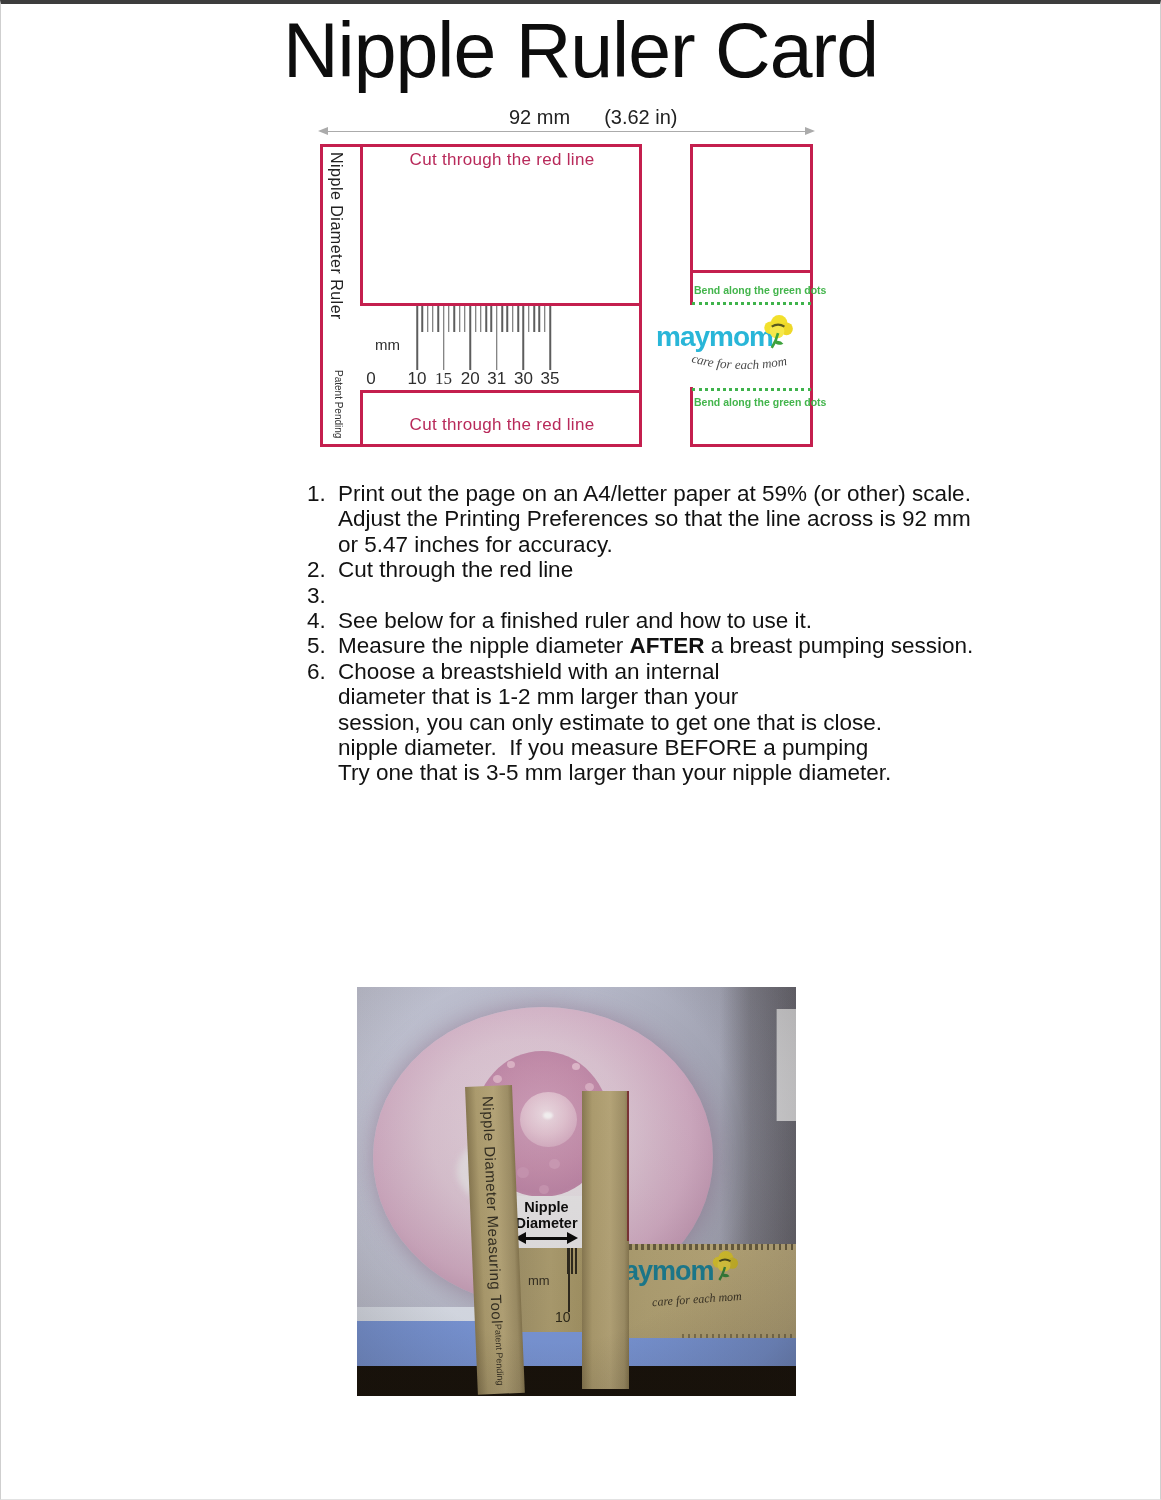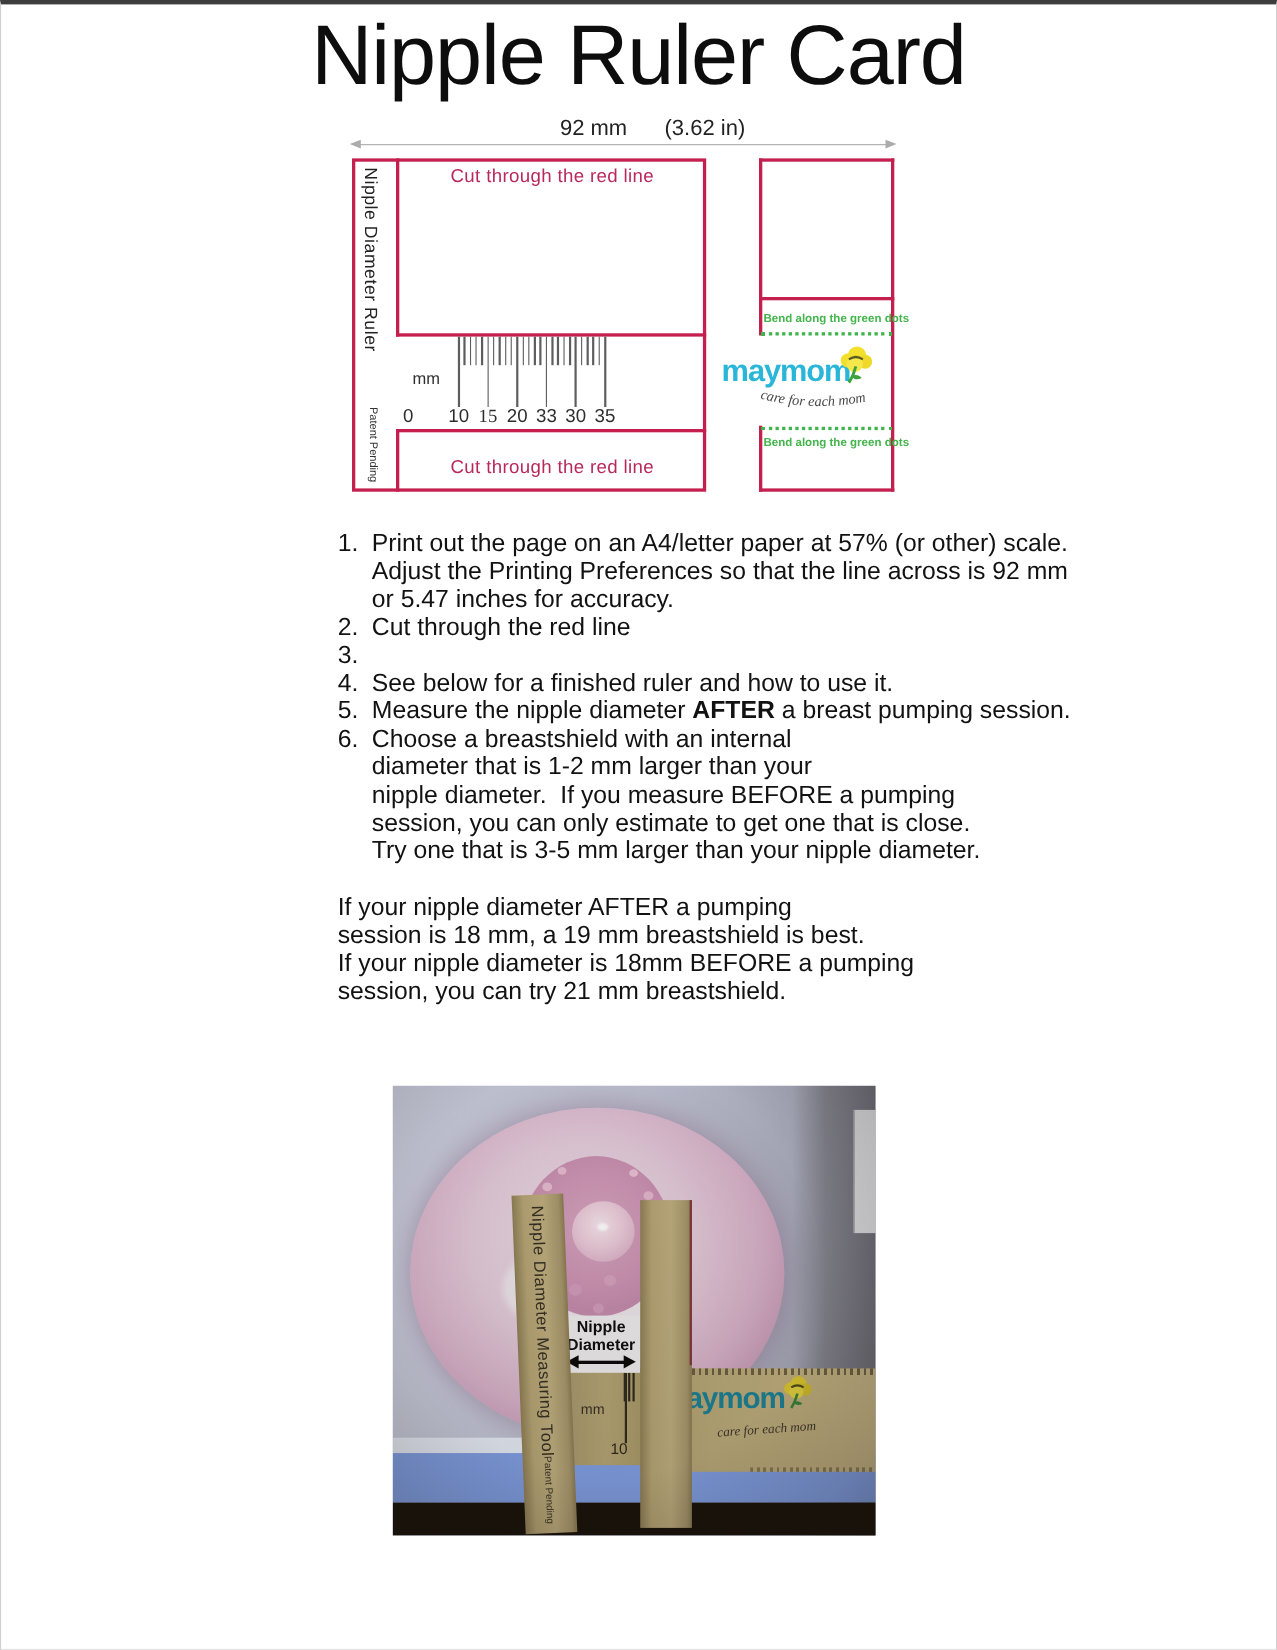--- a/index.html
+++ b/index.html
@@ -144,21 +144,21 @@
         <div class="rtick" style="left: 522.4px; top: 302px; height: 64px;"></div>
         <div class="rtick" style="left: 527.72px; top: 302px; height: 26px;"></div>
         <div class="rtick" style="left: 533.04px; top: 302px; height: 26px;"></div>
         <div class="rtick" style="left: 538.36px; top: 302px; height: 26px;"></div>
         <div class="rtick" style="left: 543.68px; top: 302px; height: 26px;"></div>
         <div class="rtick" style="left: 549px; top: 302px; height: 64px;"></div>
         <div class="rnum" style="left: 370px; top: 365px;">0</div>
         <div class="rnum" style="left: 416px; top: 365px;">10</div>
         <div class="rnum" style="left: 442.6px; top: 365px; font-family: Liberation Serif, serif;">15</div>
         <div class="rnum" style="left: 469.2px; top: 365px;">20</div>
-        <div class="rnum" style="left: 495.8px; top: 365px;">33</div>
+        <div class="rnum" style="left: 495.8px; top: 365px;">31</div>
         <div class="rnum" style="left: 522.4px; top: 365px;">30</div>
         <div class="rnum" style="left: 549px; top: 365px; text-align: right;">35</div>
       </div>
 
     <div class="red-rect no-left" style="left:689px;top:140px;width:123px;height:303px;"></div>
     <div class="redline" style="left:689px;top:140px;width:3px;height:161px;"></div>
     <div class="redline" style="left:689px;top:383px;width:3px;height:60px;"></div>
     <div class="redline" style="left:689px;top:266px;width:123px;height:3px;"></div>
     <div class="bend-text" style="top:280px;">Bend along the green dots</div>
     <div class="green-dots" style="top:298px;"></div>
@@ -182,21 +182,21 @@
       <text font-size="13" font-style="italic" font-family="Liberation Serif, serif" fill="#4a4a4a">
         <textPath href="#tg1">care for each mom</textPath>
       </text>
     </svg>
   </div>
 
   <div class="instructions">
     <div class="inst-item">
       <div class="inst-num">1.</div>
       <div>
-        <div class="line">Print out the page on an A4/letter paper at 57% (or other) scale.</div>
+        <div class="line">Print out the page on an A4/letter paper at 59% (or other) scale.</div>
         <div class="line">Adjust the Printing Preferences so that the line across is 92 mm</div>
         <div class="line">or 5.47 inches for accuracy.</div>
       </div>
     </div>
     <div class="inst-item">
       <div class="inst-num">2.</div>
       <div class="line">Cut through the red line</div>
     </div>
     <div class="inst-item">
       <div class="inst-num">3.</div>
@@ -207,34 +207,28 @@
     </div>
     <div class="inst-item">
       <div class="inst-num">5.</div>
       <div class="line"><span>Measure the nipple diameter </span><b>AFTER</b><span> a breast pumping session.</span></div>
     </div>
     <div class="inst-item">
       <div class="inst-num">6.</div>
       <div>
         <div class="line">Choose a breastshield with an internal</div>
         <div class="line">diameter that is 1-2 mm larger than your</div>
+        <div class="line">session, you can only estimate to get one that is close.</div>
         <div class="line">nipple diameter.  If you measure BEFORE a pumping</div>
-        <div class="line">session, you can only estimate to get one that is close.</div>
         <div class="line">Try one that is 3-5 mm larger than your nipple diameter.</div>
       </div>
     </div>
   </div>
 
   <div class="example">
-    <div>
-      <div class="line">If your nipple diameter AFTER a pumping</div>
-      <div class="line">session is 18 mm, a 19 mm breastshield is best.</div>
-      <div class="line">If your nipple diameter is 18mm BEFORE a pumping</div>
-      <div class="line">session, you can try 21 mm breastshield.</div>
-    </div>
   </div>
 
   <div class="photo">
     <div class="p-shadow-right"></div>
     <div class="p-slat"></div>
     <div class="p-breast"></div>
     <div class="p-under"></div>
     <div class="p-areola"></div>
     <div class="m-dot" style="left:136px;top:88px;width:9px;height:8px;background:#e2b8cc;"></div>
     <div class="m-dot" style="left:228px;top:96px;width:9px;height:8px;background:#dfb3c9;"></div>

